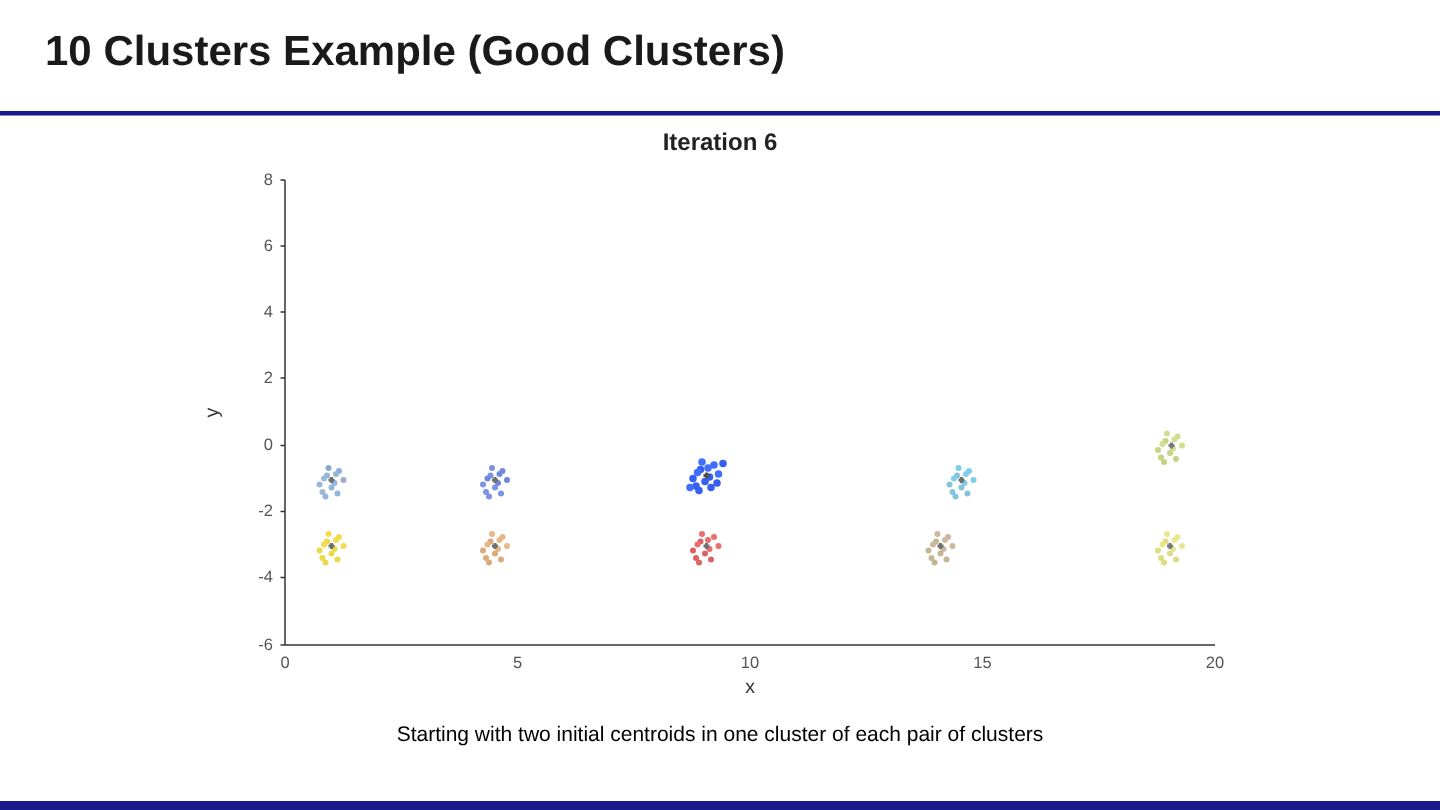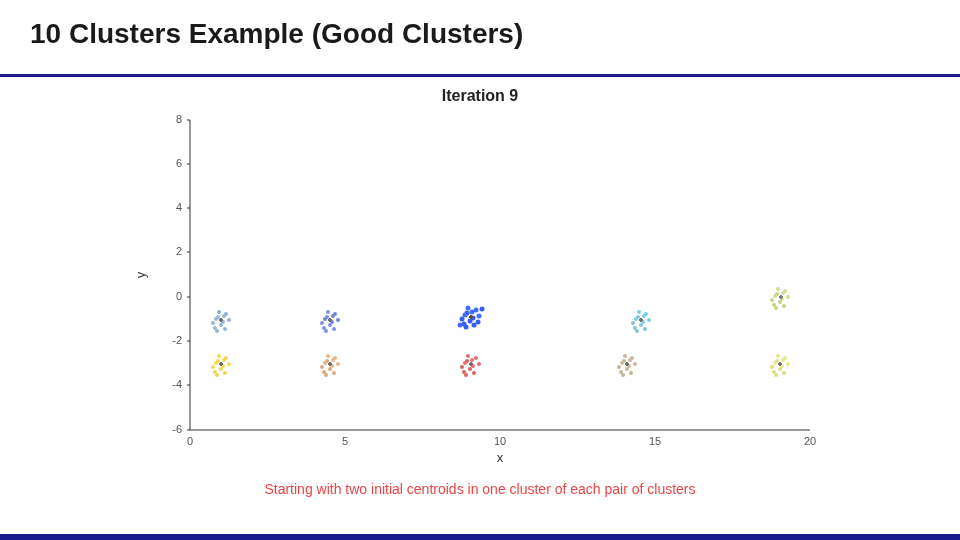--- a/index.html
+++ b/index.html
@@ -61,21 +61,21 @@
       height: 360px;
     }
 
     svg.chart-svg {
       width: 100%;
       height: 100%;
     }
 
     .caption {
       font-size: 14px;
-      color: #ef4444;
+      color: #000000;
       text-align: center;
       margin-top: 4px;
     }
 
     .bottom-bar {
       height: 6px;
       background: #1a1a8c;
       width: 100%;
       margin-top: auto;
     }
@@ -98,21 +98,21 @@
 
 <div class="slide">
 
   <div class="title-bar">
     <span class="title-text">10 Clusters Example (Good Clusters)</span>
   </div>
 
   <div class="content-area">
 
     <div class="chart-container">
-      <div class="chart-title">Iteration 9</div>
+      <div class="chart-title">Iteration 6</div>
 
       <div class="chart-inner">
         <svg class="chart-svg" viewBox="0 0 700 360">
 
           <line x1="60" y1="10" x2="60" y2="320" stroke="#333" stroke-width="1"></line>
 
           <line x1="60" y1="320" x2="680" y2="320" stroke="#333" stroke-width="1"></line>
 
           <text x="52" y="13" text-anchor="end" class="tick-label">8</text>
           <line x1="57" y1="10" x2="60" y2="10" stroke="#333" stroke-width="1"></line>

